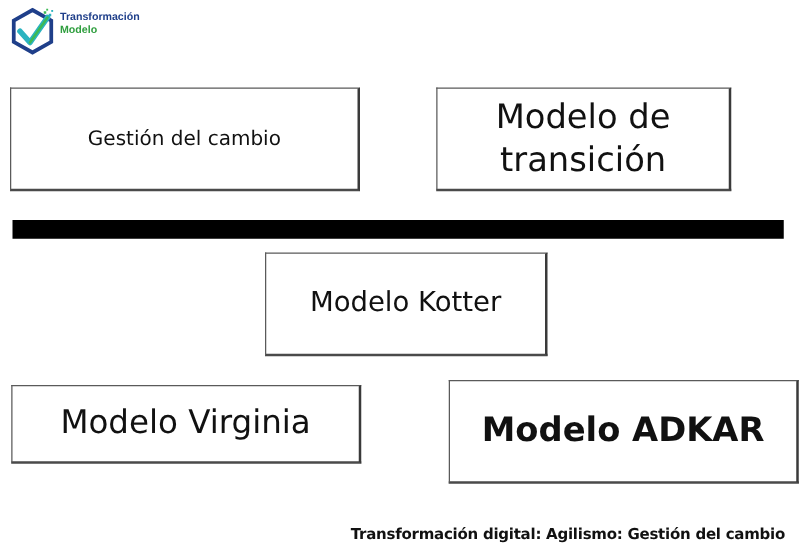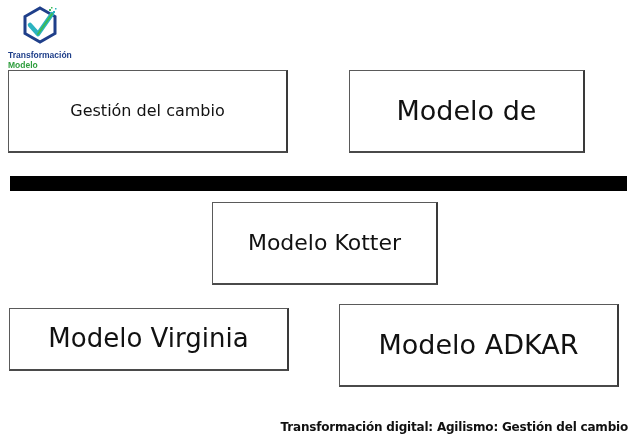--- a/index.html
+++ b/index.html
@@ -13,23 +13,22 @@
       position: relative;
       overflow: hidden;
       font-family: "Liberation Sans", "DejaVu Sans", sans-serif;
       color: #000;
     }
     .logo {
       position: absolute;
       left: 8px;
       top: 6px;
       display: flex;
-      align-items: center;
+      align-items: flex-start;
       gap: 4px;
-      flex-direction: column;
     }
     .logo-mark {
       width: 36px;
       height: 38px;
       display: block;
     }
     .logo-text {
       display: flex;
       flex-direction: column;
       line-height: 10px;
@@ -52,21 +51,21 @@
       justify-content: center;
       text-align: center;
       font-family: "DejaVu Sans", "Liberation Sans", sans-serif;
       line-height: 1.25;
       color: #111;
     }
     #box-gestion { left: 8px; top: 70px; width: 280px; height: 83px; font-size: 16px; }
     #box-transicion { left: 349px; top: 70px; width: 236px; height: 83px; font-size: 27px; line-height: 1.3; }
     #box-kotter { left: 192px; top: 202px; width: 226px; height: 83px; font-size: 22px; margin-left: 20px; }
     #box-satir { left: 9px; top: 308px; width: 280px; height: 63px; font-size: 26px; line-height: 1.3; }
-    #box-adkar { left: 339px; top: 304px; width: 280px; height: 83px; font-size: 27px; }
+    #box-adkar { left: 359px; top: 304px; width: 280px; height: 83px; font-size: 27px; font-weight: bold; }
 
     .bar {
       position: absolute;
       left: 10px;
       top: 176px;
       width: 617px;
       height: 15px;
       background: #000;
     }
     .footer-caption {
@@ -102,20 +101,21 @@
 
 <div class="box" id="box-gestion">
   <div>
     <div>Gestión del cambio</div>
   </div>
 </div>
 
 <div class="box" id="box-transicion">
   <div>
     <div>Modelo de</div>
+    <div>transición</div>
   </div>
 </div>
 
 <div class="bar"></div>
 
 <div class="box" id="box-kotter">
   <div>Modelo Kotter</div>
 </div>
 
 <div class="box" id="box-satir">

